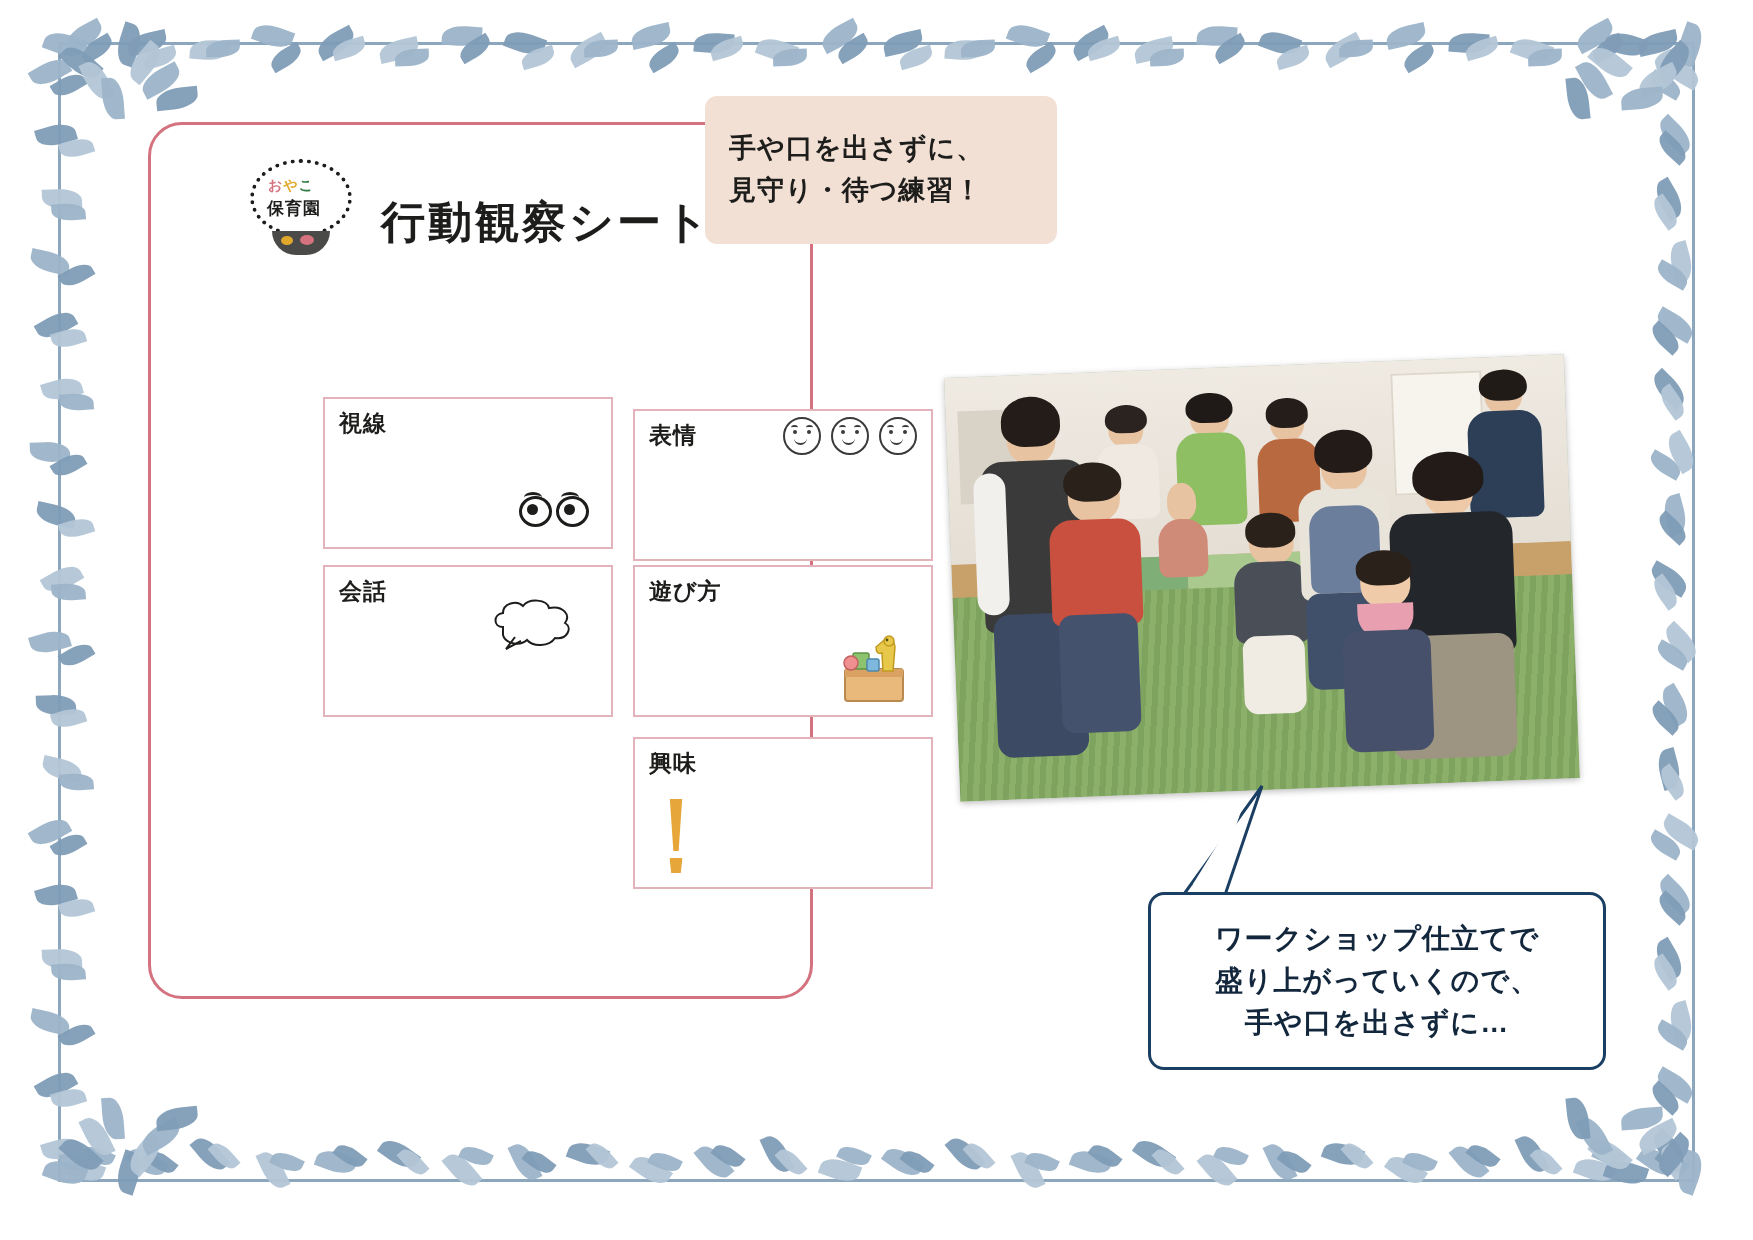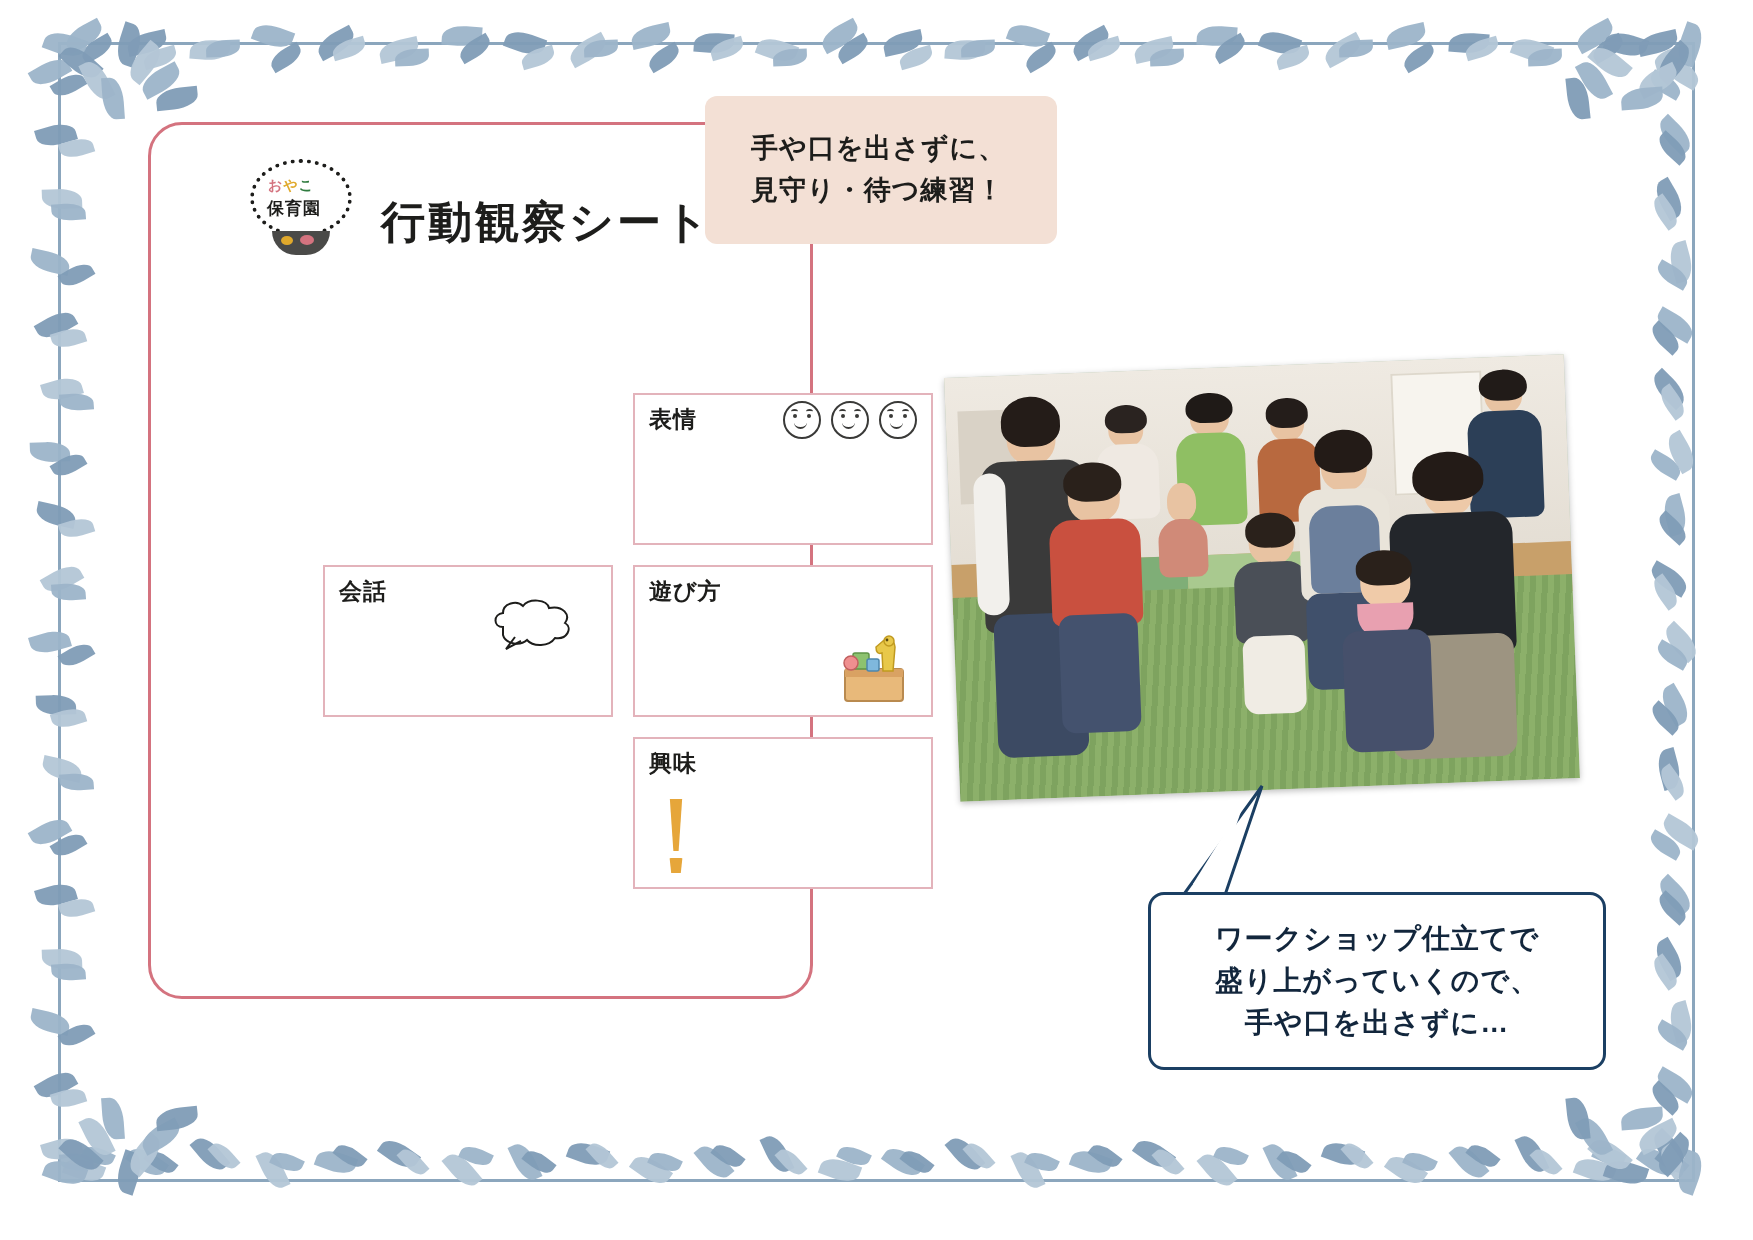--- a/index.html
+++ b/index.html
@@ -148,21 +148,21 @@
     letter-spacing: 1px;
   }
   .box .label .small {
     font-size: 14px;
     font-weight: bold;
     letter-spacing: 0;
   }
 
   
   #box-gaze      { left: 172px; top: 272px; width: 290px; height: 152px; }
-  #box-face      { left: 482px; top: 268px; width: 300px; height: 152px; padding-left: 23px; }
+  #box-face      { left: 482px; top: 284px; width: 300px; height: 152px; padding-left: 23px; }
   #box-talk      { left: 172px; top: 440px; width: 290px; height: 152px; padding-left: 32px; }
   #box-play      { left: 482px; top: 440px; width: 300px; height: 152px; }
   #box-hands     { left: 172px; top: 612px; width: 290px; height: 152px; }
   #box-interest  { left: 482px; top: 612px; width: 300px; height: 152px; }
   #box-discover  { left: 172px; top: 782px; width: 290px; height: 140px; }
   #box-free      { left: 482px; top: 782px; width: 300px; height: 140px; }
 
   
   .faces { position: absolute; right: 14px; top: 6px; display: flex; gap: 10px; }
   .face {
@@ -227,21 +227,21 @@
   
   .callout-top {
     position: absolute;
     left: 705px; top: 96px;
     width: 352px; height: 148px;
     background: #f3e0d5;
     border-radius: 12px;
     display: flex; align-items: center;
   }
   .callout-top .txt {
-    padding-left: 46px;
+    padding-left: 24px;
     font-size: 27px;
     line-height: 1.55;
     font-weight: bold;
     letter-spacing: 1px;
     color: #1d1d1b;
     white-space: pre-line;
   }
 
   
   .photo-wrap {
@@ -510,20 +510,31 @@
       <div class="blob"></div>
       <div class="jp1">
         <span class="o">お</span><span class="y">や</span><span>こ</span>
       </div>
       <div class="jp2">保育園</div>
       <div class="basket"></div>
     </div>
     <div class="brand-title">行動観察シート</div>
   </div>
 
+  <div class="box" id="box-gaze">
+    <div class="label">視線</div>
+    <div class="eyes-icon">
+      <div class="e">
+          <div class="lash"></div>
+        </div>
+      <div class="e">
+          <div class="lash"></div>
+        </div>
+    </div>
+  </div>
 
   <div class="box" id="box-face">
     <div class="label">表情</div>
     <div class="faces">
       <div class="face">
           <div class="brow l"></div>
           <div class="brow r"></div>
           <div class="eye l"></div>
           <div class="eye r"></div>
           <div class="mouth"></div>

